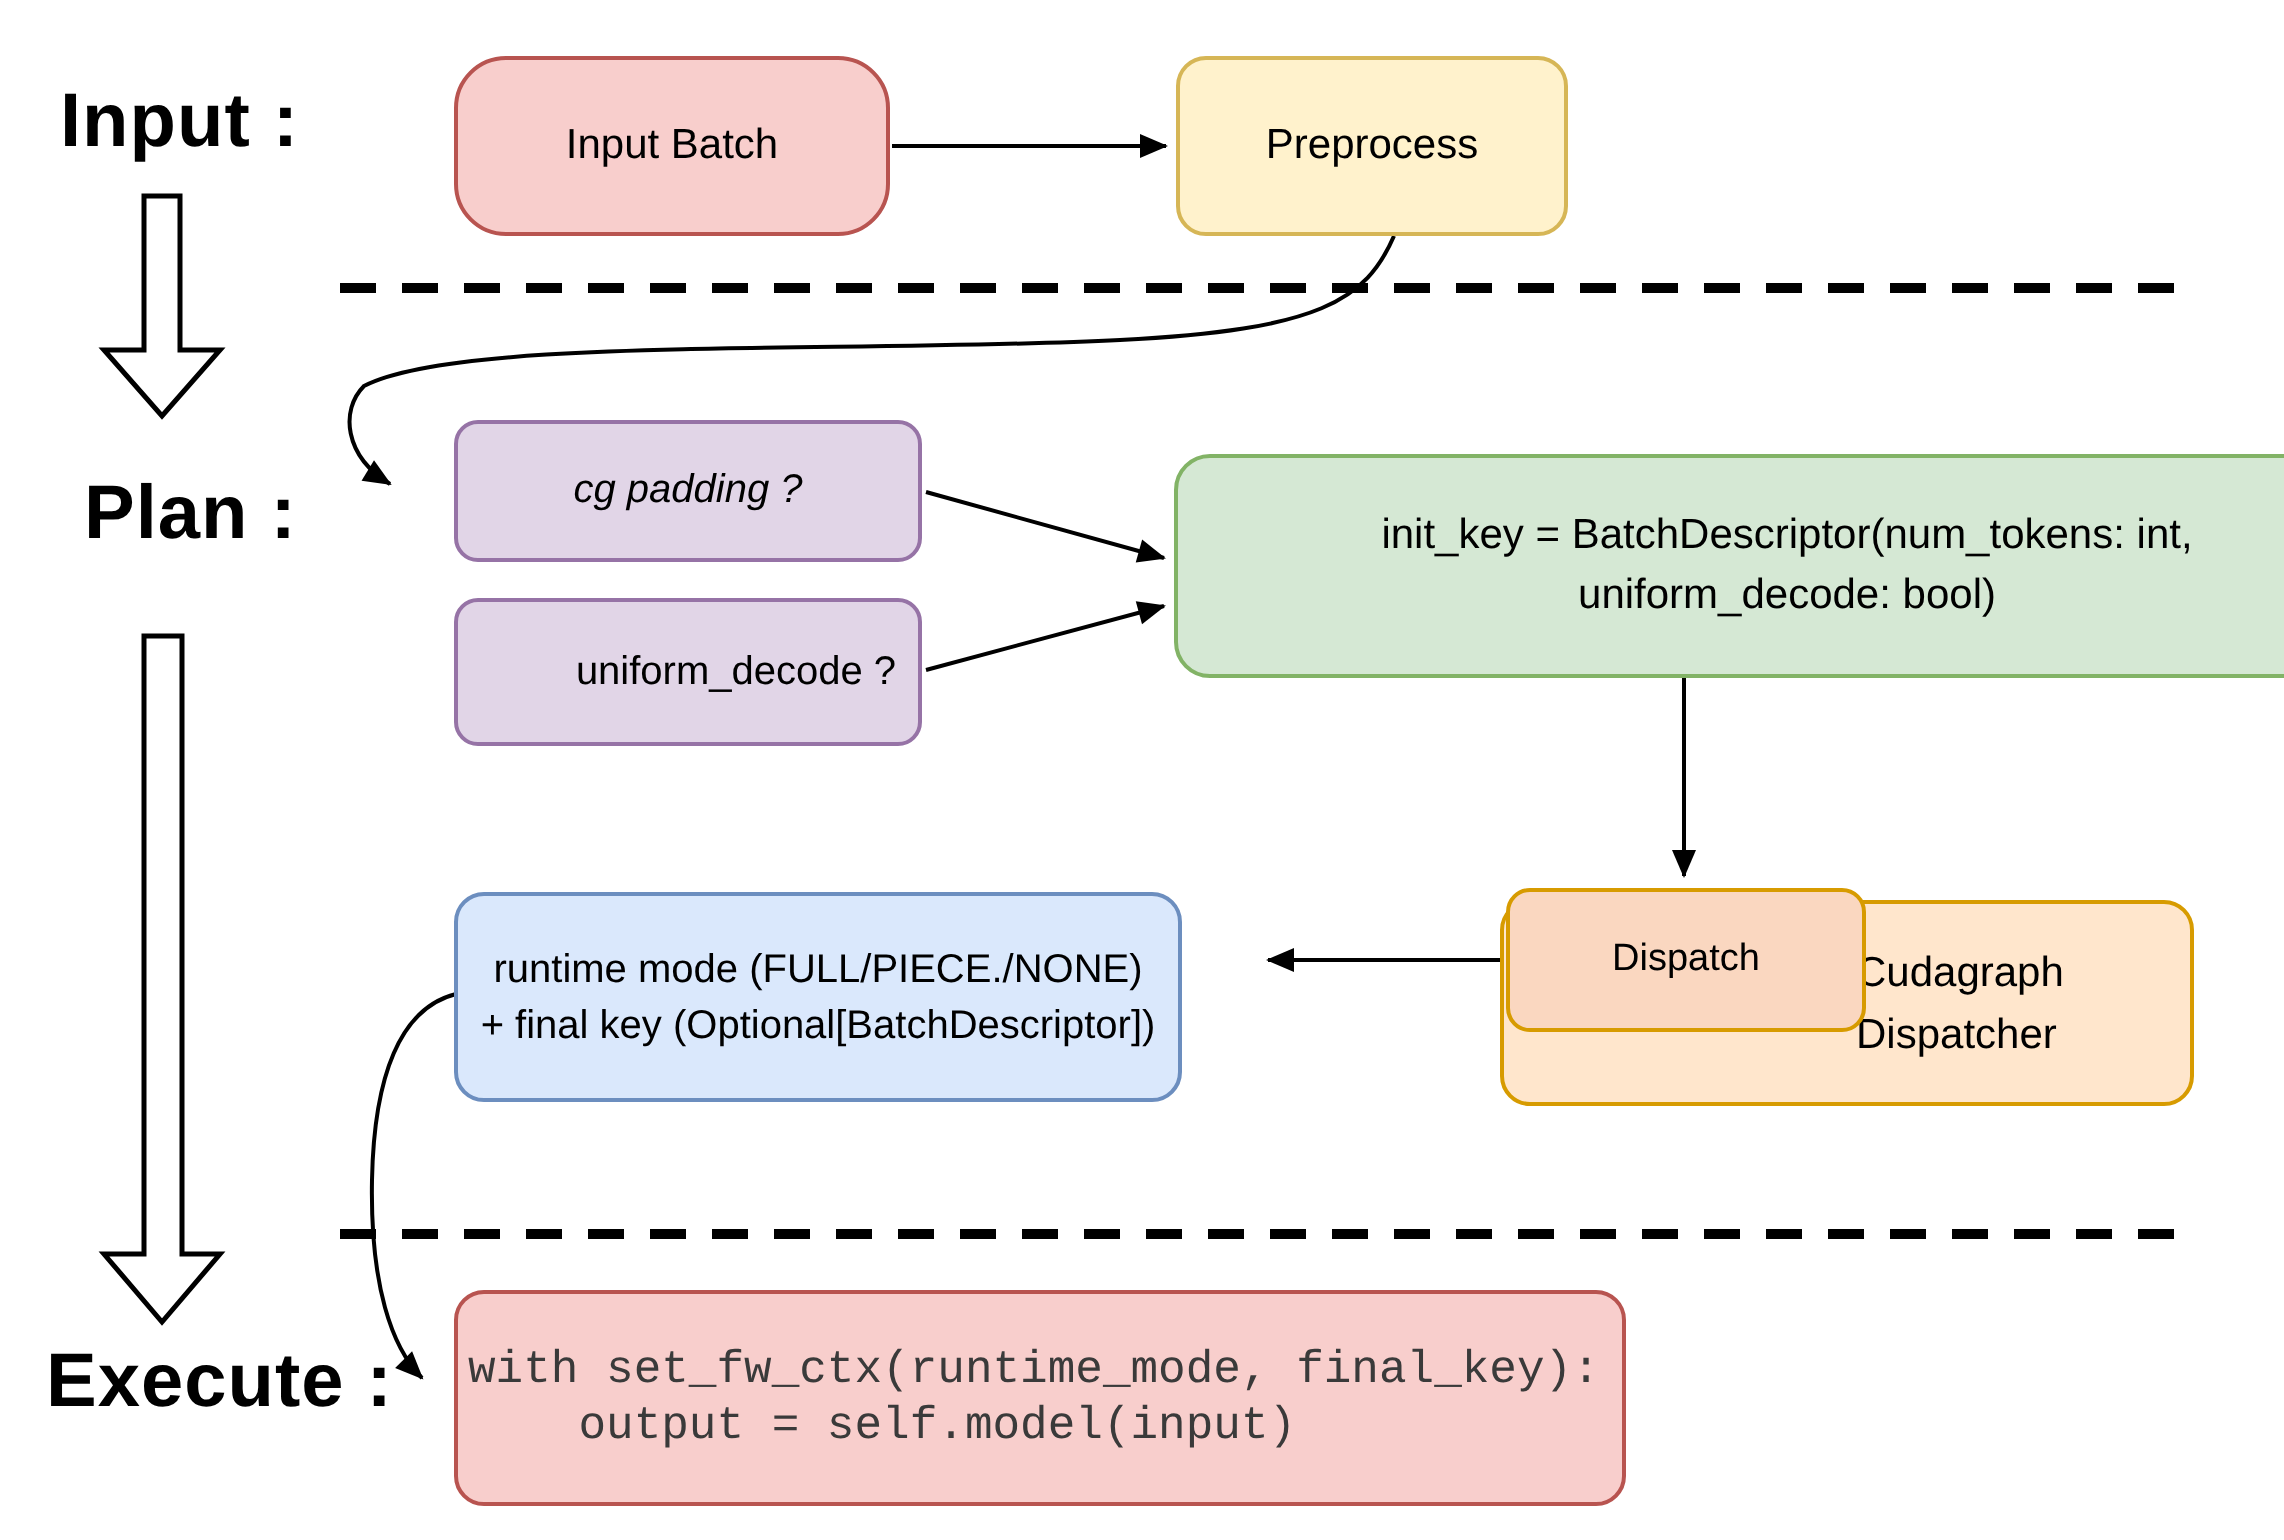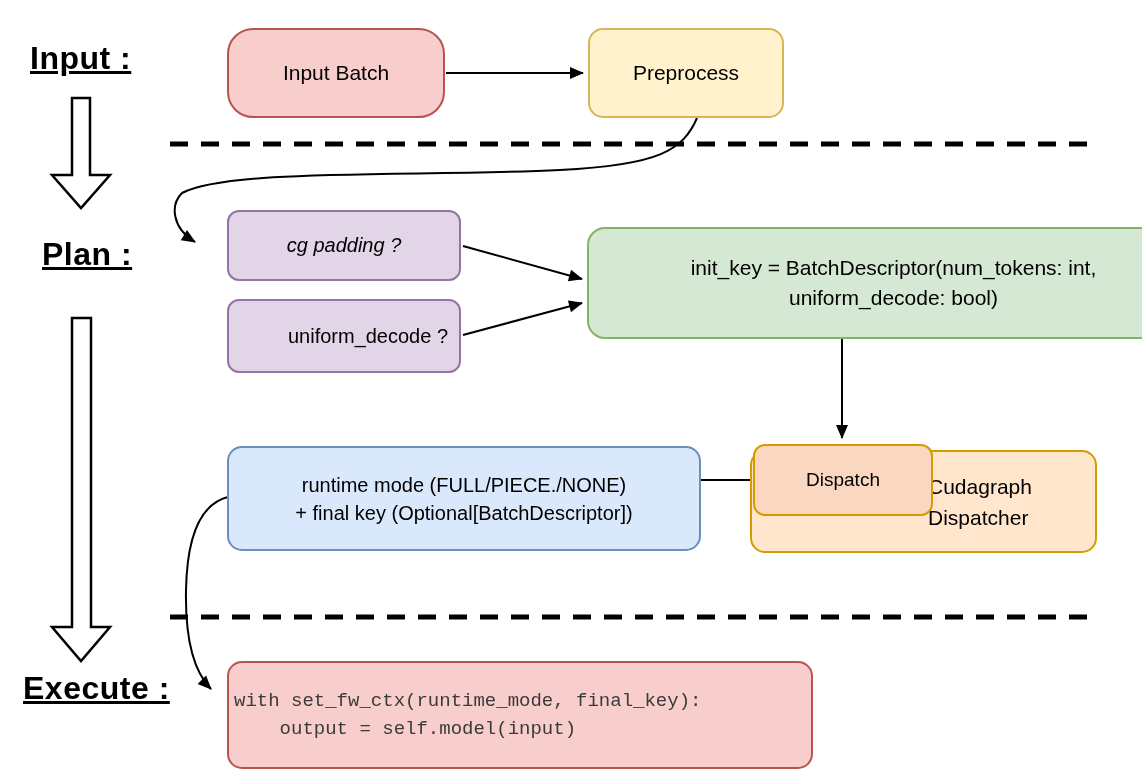--- a/index.html
+++ b/index.html
@@ -21,24 +21,23 @@
     flex-direction: column;
     align-items: center;
     justify-content: center;
     text-align: center;
     line-height: 1.35;
   }
   .stage-label {
     position: absolute;
     z-index: 2;
     font-weight: 700;
-    font-size: 32px;
+    font-size: 38px;
     letter-spacing: 0.5px;
     white-space: nowrap;
-    text-decoration: underline;
   }
   .n-input-batch {
     left: 227px; top: 28px; width: 218px; height: 90px;
     background: #f8cecc; border: 2px solid #b85450; border-radius: 26px;
     font-size: 21px;
   }
   .n-preprocess {
     left: 588px; top: 28px; width: 196px; height: 90px;
     background: #fff2cc; border: 2px solid #d6b656; border-radius: 15px;
     font-size: 21px;
@@ -70,33 +69,32 @@
     font-size: 21px; line-height: 31px;
   }
   .n-cudagraph .cg-text { width: 145px; text-align: left; }
   .n-dispatch {
     left: 753px; top: 444px; width: 180px; height: 72px;
     background: #fad7c0; border: 2px solid #d79b00; border-radius: 12px;
     z-index: 3;
     font-size: 19px;
   }
   .n-runtime-mode {
-    left: 227px; top: 446px; width: 474px; height: 105px;
+    left: 227px; top: 446px; width: 364px; height: 105px;
     background: #dae8fc; border: 2px solid #6c8ebf; border-radius: 15px;
     font-size: 20px; line-height: 28px;
   }
   .n-execute-code {
     left: 227px; top: 645px; width: 586px; height: 108px;
     background: #f8cecc; border: 2px solid #b85450; border-radius: 15px;
     align-items: flex-start;
     padding-left: 5px;
     font-family: "Liberation Mono", "DejaVu Sans Mono", monospace;
-    font-size: 19px; line-height: 28px;
+    font-size: 23px; line-height: 28px;
     color: #3a3a3a;
-    margin-top: 16px;
   }
   .code-line { white-space: pre; }
   .lbl-input   { left: 30px;  top: 40px;  }
   .lbl-plan    { left: 42px;  top: 236px; }
   .lbl-execute { left: 23px;  top: 670px; }
 </style>
 </head>
 <body>
 
 <div id="canvas">

